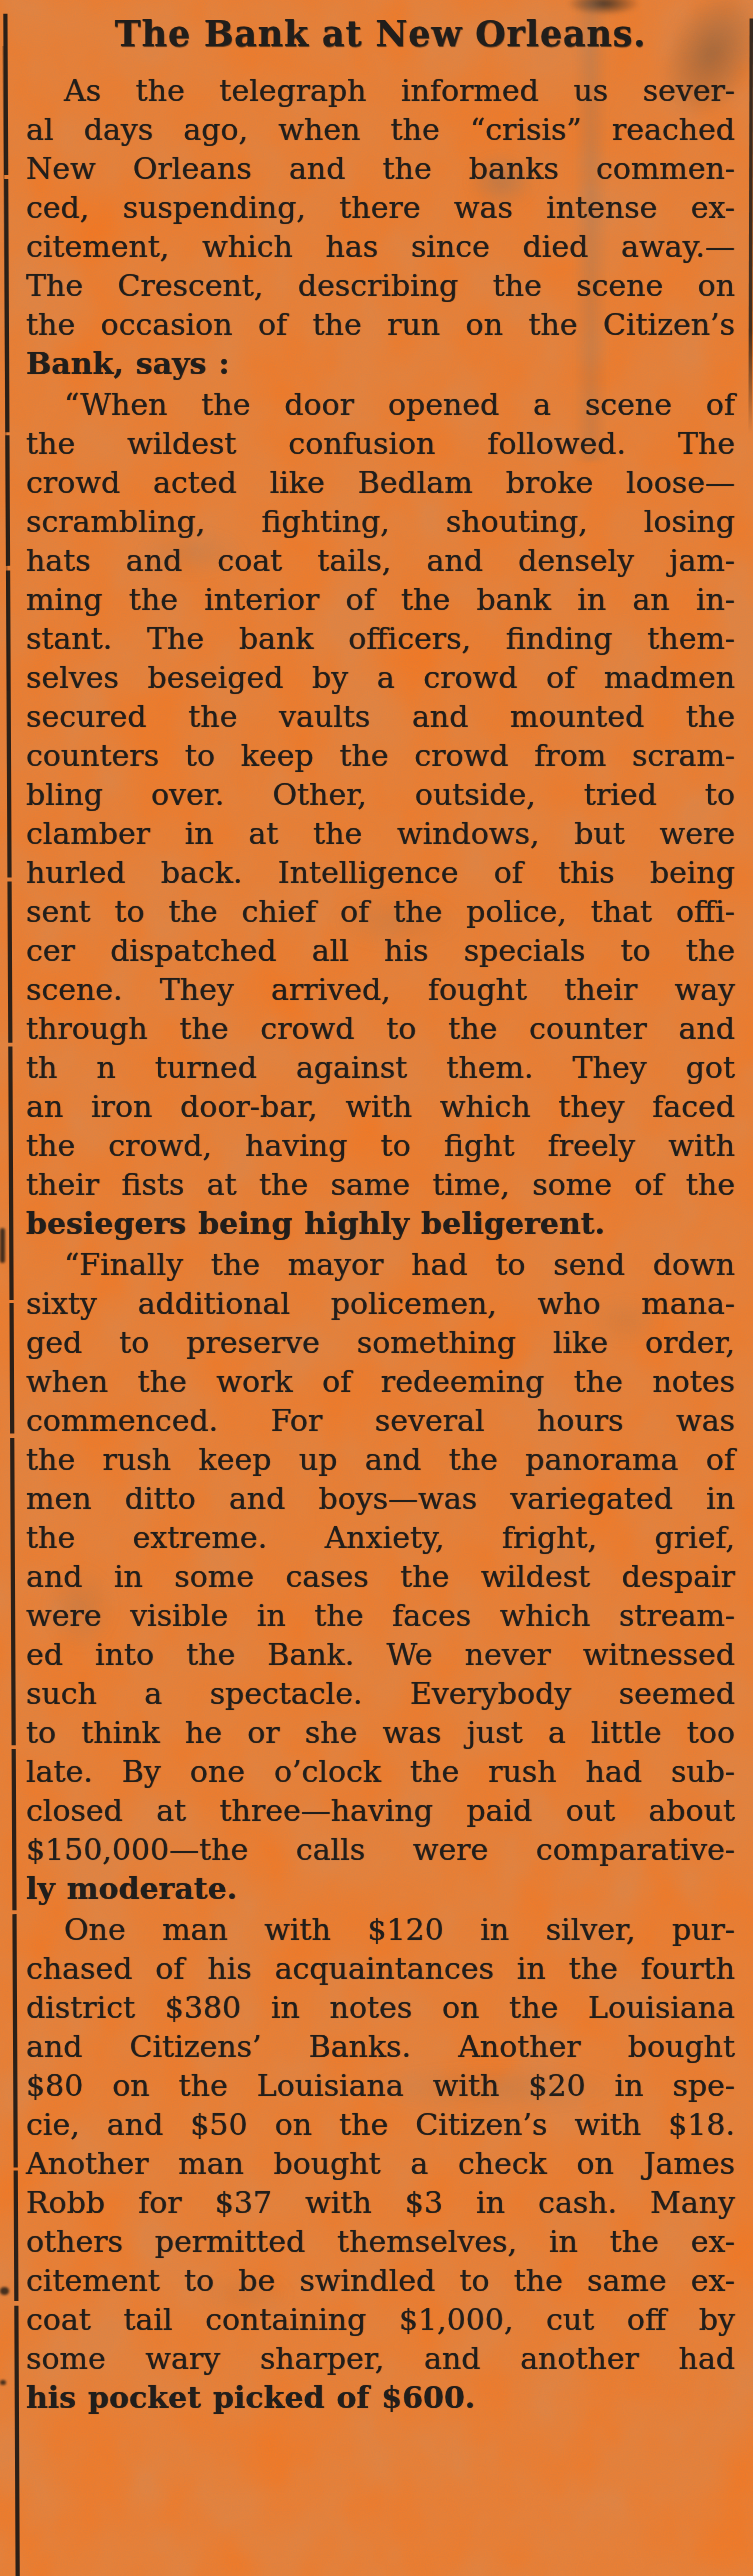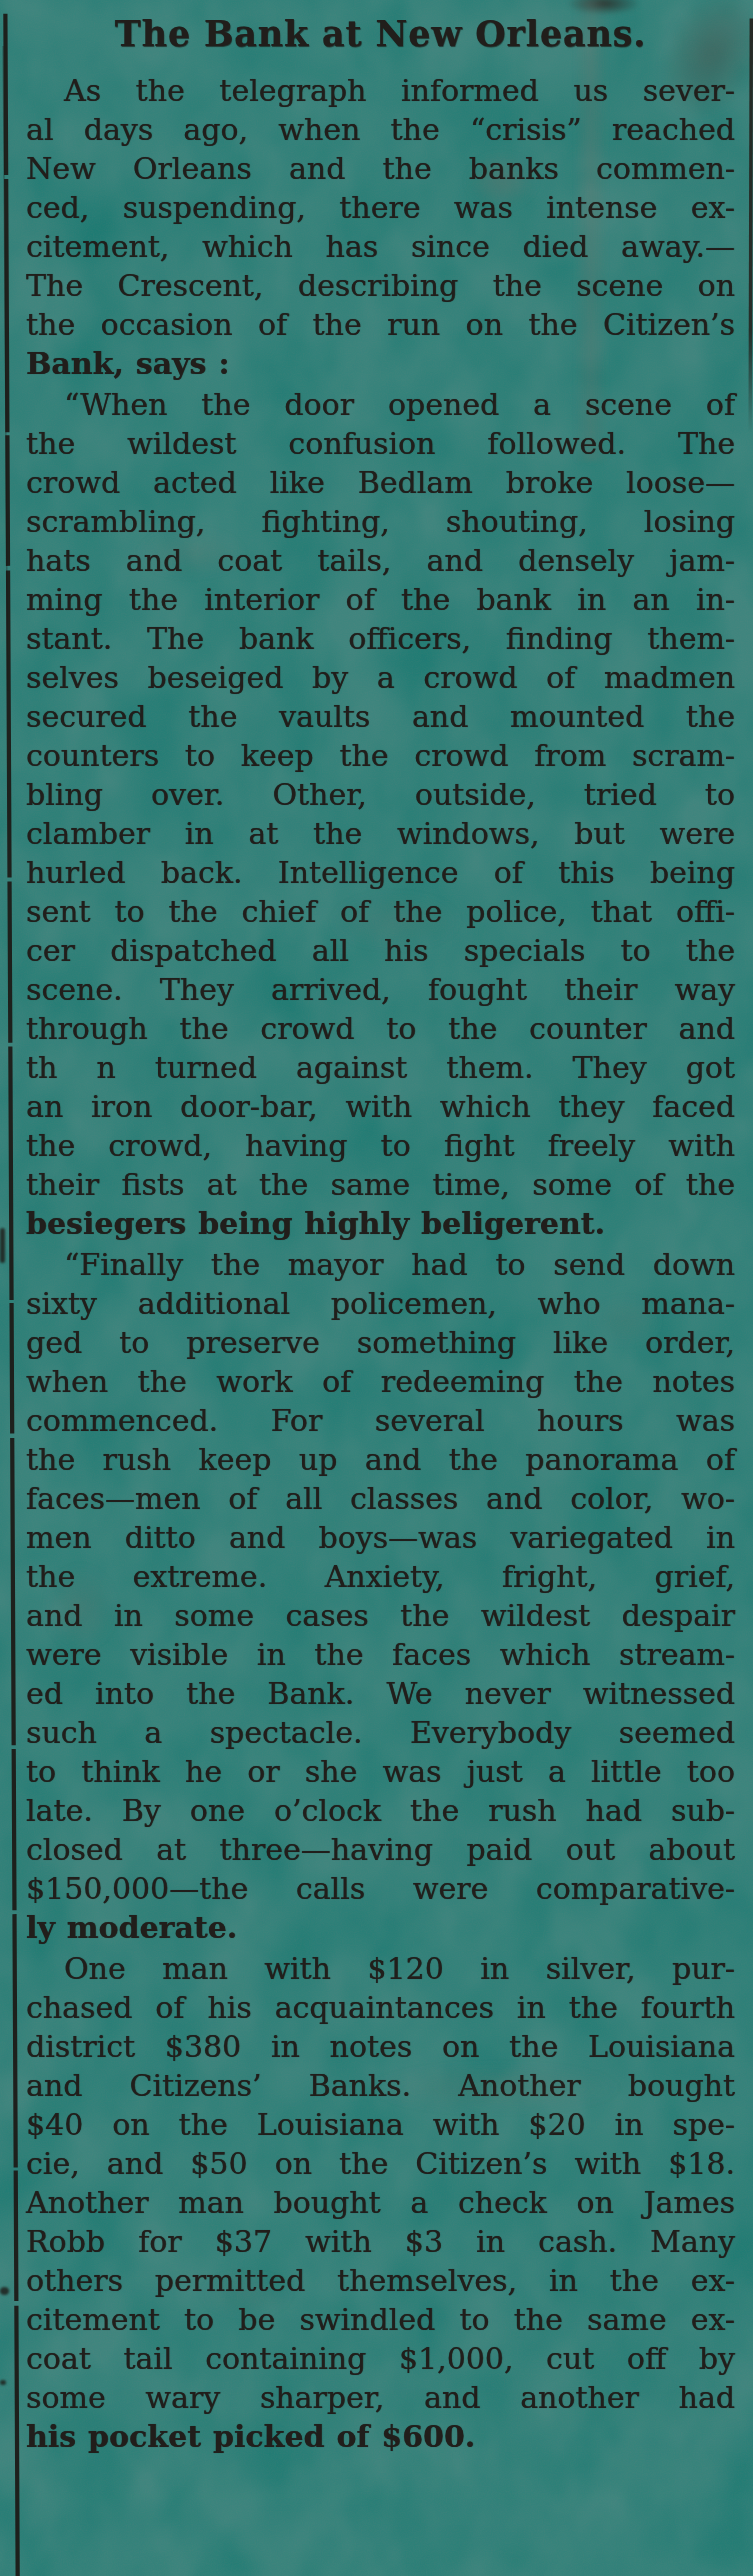--- a/index.html
+++ b/index.html
@@ -1,19 +1,19 @@
 <!DOCTYPE html>
 <html style="font-size:12.3px"><head>
 <meta charset="utf-8">
 <style>
   html,body{margin:0;padding:0;background:#b0aeab;}
   .page{
     position:relative;
     width:754px;height:2576px;
-    background:#0f766e;
+    background:#f97316;
     overflow:hidden;
     font-family:"DejaVu Serif","Liberation Serif",serif;
   }
   
   .noise-layer{position:absolute;left:0;top:0;width:754px;height:2576px;pointer-events:none;}
   
   .content{
     position:absolute;left:26px;top:10.7px;width:709px;
     color:#211e1b;
   }
@@ -139,39 +139,38 @@
           <div class="line">their fists at the same time, some of the</div>
           <div class="line last">besiegers being highly beligerent.</div>
         </div>
         <div class="paragraph">
           <div class="line indent">“Finally the mayor had to send down</div>
           <div class="line">sixty additional policemen, who mana-</div>
           <div class="line">ged to preserve something like order,</div>
           <div class="line">when the work of redeeming the notes</div>
           <div class="line">commenced.  For several hours was</div>
           <div class="line">the rush keep up and the panorama of</div>
-          <div class="line">faces—men of all classes and color, wo-</div>
           <div class="line">men ditto and boys—was variegated in</div>
           <div class="line">the extreme.  Anxiety, fright, grief,</div>
           <div class="line">and in some cases the wildest despair</div>
           <div class="line">were visible in the faces which stream-</div>
           <div class="line">ed into the Bank.  We never witnessed</div>
           <div class="line">such a spectacle.  Everybody seemed</div>
           <div class="line">to think he or she was just a little too</div>
           <div class="line">late.  By one o’clock the rush had sub-</div>
           <div class="line">closed at three—having paid out about</div>
           <div class="line">$150,000—the calls were comparative-</div>
           <div class="line last">ly moderate.</div>
         </div>
         <div class="paragraph">
           <div class="line indent">One man with $120 in silver, pur-</div>
           <div class="line">chased of his acquaintances in the fourth</div>
           <div class="line">district $380 in notes on the Louisiana</div>
           <div class="line">and Citizens’ Banks.  Another bought</div>
-          <div class="line">$40 on the Louisiana with $20 in spe-</div>
+          <div class="line">$80 on the Louisiana with $20 in spe-</div>
           <div class="line">cie, and $50 on the Citizen’s with $18.</div>
           <div class="line">Another man bought a check on James</div>
           <div class="line">Robb for $37 with $3 in cash.  Many</div>
           <div class="line">others permitted themselves, in the ex-</div>
           <div class="line">citement to be swindled to the same ex-</div>
           <div class="line">coat tail containing $1,000, cut off by</div>
           <div class="line">some wary sharper, and another had</div>
           <div class="line last">his pocket picked of $600.</div>
         </div>
       </div>

